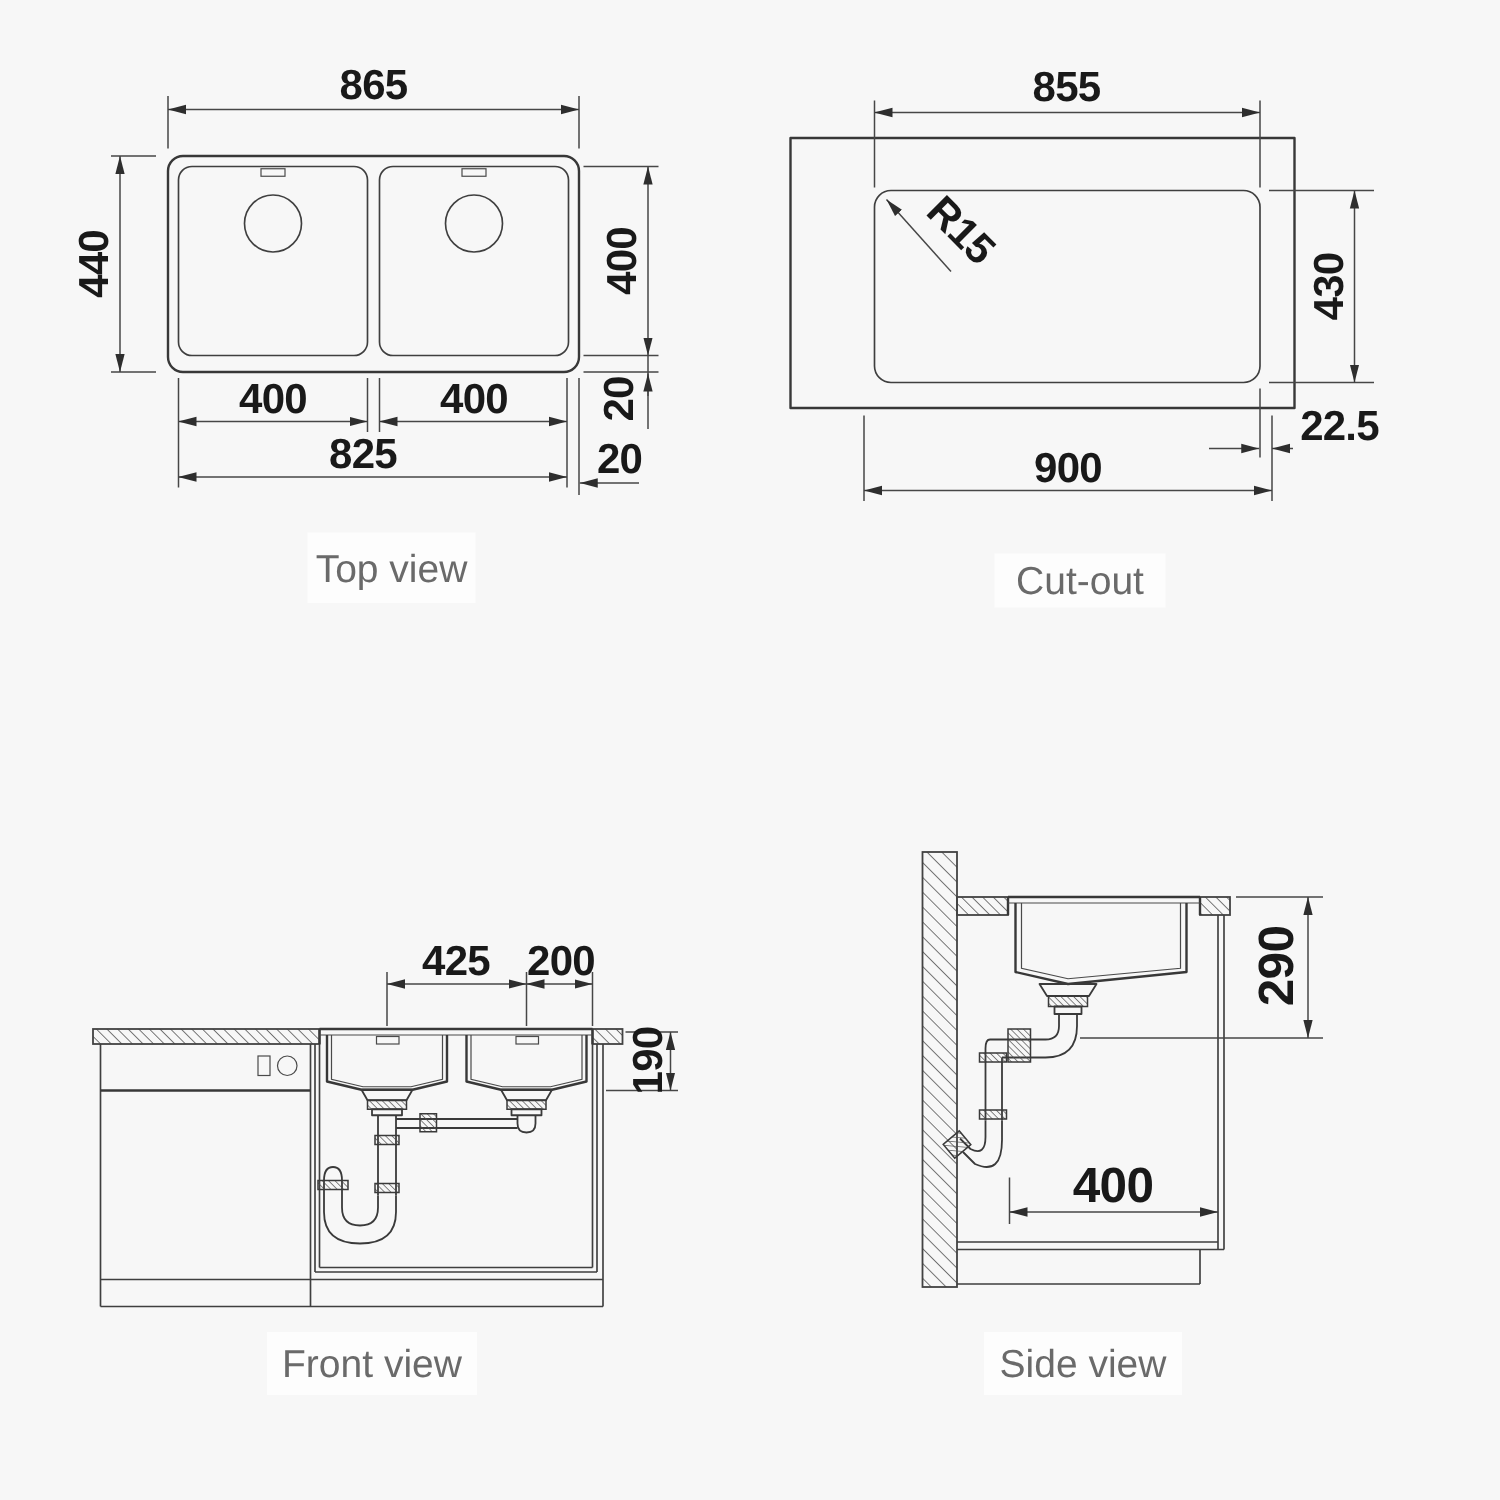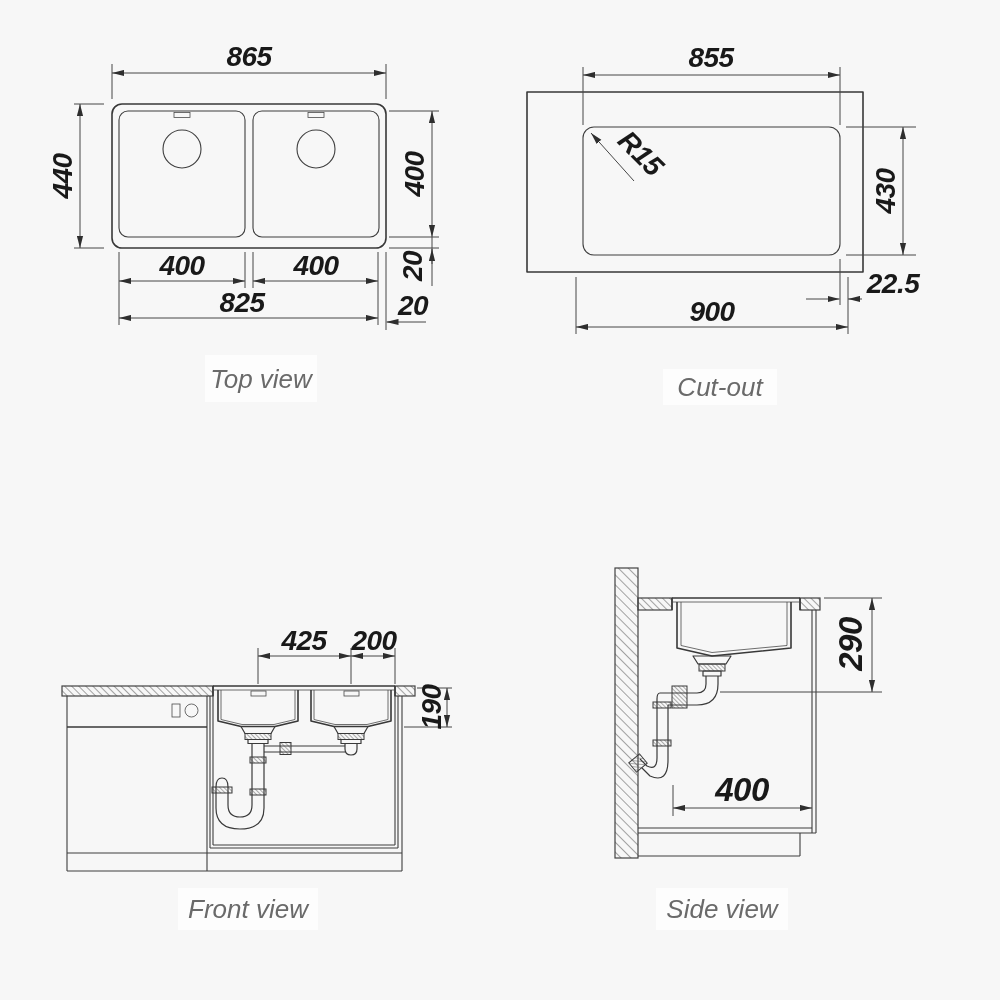--- a/index.html
+++ b/index.html
@@ -1,17 +1,17 @@
 <!DOCTYPE html>
 <html><head>
 <meta charset="utf-8">
 <style>
   html,body{margin:0;padding:0;}
   body{width:1000px;height:1000px;background:#f7f7f7;font-family:"Liberation Sans",sans-serif;}
-  #canvas{position:relative;width:1000px;height:1000px;overflow:hidden;font-style:italic;}
+  #canvas{position:relative;width:1000px;height:1000px;overflow:hidden;}
   svg{position:absolute;left:0;top:0;}
   .obj{stroke:#383838;stroke-width:1.6;fill:none;stroke-linejoin:round;}
   .obj2{stroke:#3f3f3f;stroke-width:1.1;fill:none;stroke-linejoin:round;}
   .thin{stroke:#4a4a4a;stroke-width:.8;fill:none;}
   .dim{stroke:#474747;stroke-width:1;fill:none;}
   .hatchbox{stroke:#424242;stroke-width:1.2;}
   .pipe{stroke:#3a3a3a;stroke-width:1.2;fill:none;stroke-linejoin:round;}
   .nut{stroke:#3a3a3a;stroke-width:1;}
   .dimT{font-family:"Liberation Sans",sans-serif;font-weight:bold;font-size:28px;fill:#191919;letter-spacing:-0.5px;}
   .dimL{font-size:33px;}

